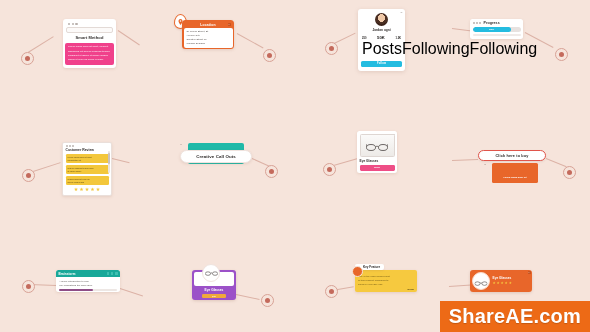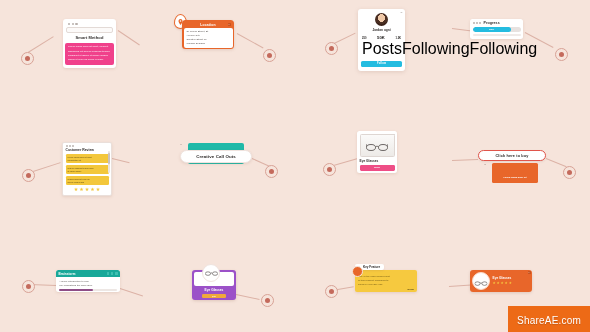--- a/index.html
+++ b/index.html
@@ -309,21 +309,21 @@
     position:absolute;right:1.5px;top:1.2px;width:3px;height:3px;border-radius:.5px;
     background:#C9531F;color:#fff;font-size:2.2px;line-height:3px;text-align:center;
   }
 
   
   #watermark{
     right:0;bottom:0;background:#ED6A16;
     padding:4px 9px;
   }
   #watermark span{
-    color:#fff;font-weight:normal;font-size:10px;letter-spacing:.2px;
+    color:#fff;font-weight:bold;font-size:20px;letter-spacing:.2px;
     text-shadow:0 1px 1px rgba(0,0,0,.18);
   }
 </style>
 </head>
 <body>
 
 <div id="canvas">
 
   <div class="wire" style="left:28px;top:52px;width:30px;transform:rotate(-32deg);"></div>
   <div class="wire" style="left:118px;top:30px;width:26px;transform:rotate(34deg);"></div>

